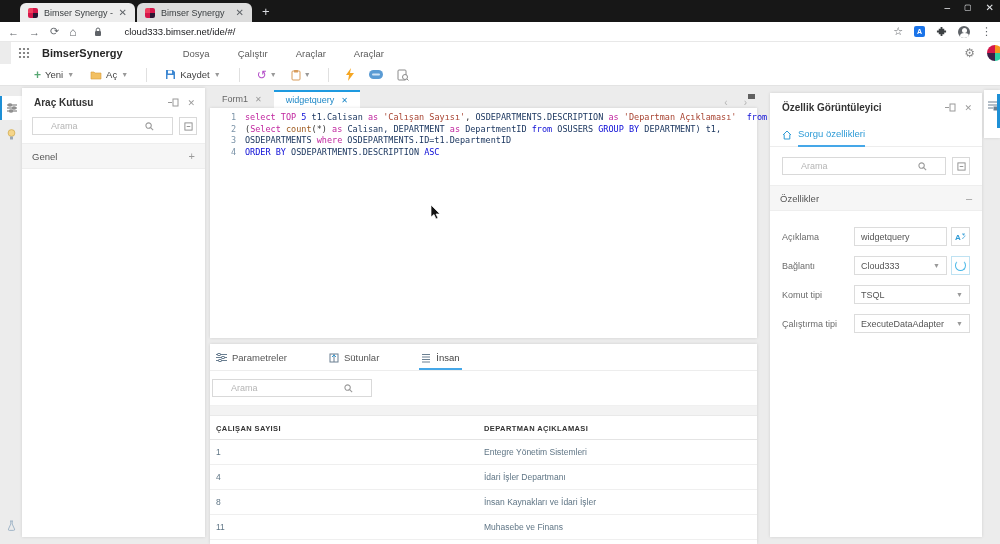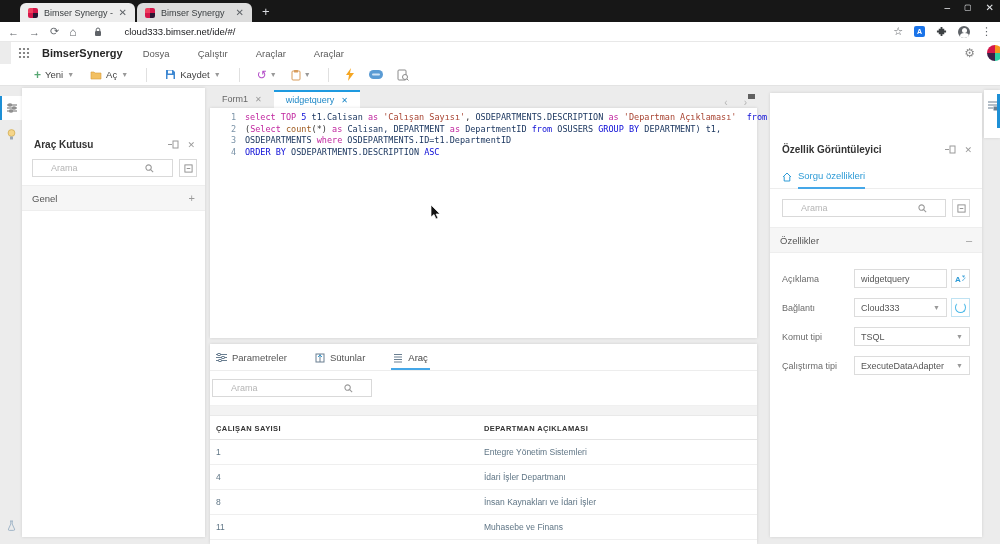--- a/index.html
+++ b/index.html
@@ -25,21 +25,21 @@
   .chromeright { margin-left:auto; display:flex; align-items:center; gap:11px; }
   .avatar { width:12px; height:12px; border-radius:50%; background:#5f6368; position:relative; overflow:hidden; }
   .avatar:before { content:""; position:absolute; left:3.5px; top:2px; width:5px; height:5px; border-radius:50%; background:#fff; }
   .avatar:after { content:""; position:absolute; left:1.5px; top:7.5px; width:9px; height:6px; border-radius:50%; background:#fff; }
   .translate-ico { width:11px; height:11px; background:#1a73e8; border-radius:2px; color:#fff; font-size:7px; font-weight:bold; display:flex; align-items:center; justify-content:center; }
 
   
   .appheader { left:11px; top:42px; width:1000px; height:22px; background:#fff; display:flex; align-items:center; }
   .waffle { margin-left:7px; }
   .brand { font-size:11px; font-weight:bold; color:#262626; margin-left:12px; }
-  .menus { display:flex; gap:28px; margin-left:20px; font-size:9.5px; color:#5a5a5a; }
+  .menus { display:flex; gap:28px; margin-left:60px; font-size:9.5px; color:#5a5a5a; }
   .headright { margin-left:auto; display:flex; align-items:center; gap:12px; margin-right:8px; }
   .gear { color:#8a8a8a; font-size:12px; }
   .applogo { width:16px; height:16px; border-radius:50%; background:conic-gradient(#f7941e 0 25%, #2bcfa4 25% 50%, #3a1f47 50% 75%, #d5164a 75%); }
 
   
   .toolbar { left:0; top:64px; width:1000px; height:22px; background:#fff; border-bottom:1px solid #e3e3e3; display:flex; align-items:center; padding-left:28px; gap:4px; }
   .tbtn { display:flex; align-items:center; gap:4px; font-size:9.5px; color:#444; padding:2px 6px; }
   .chev { font-size:7px; color:#999; }
   .tsep { width:1px; height:14px; background:#e0e0e0; margin:0 8px; }
   .plus-g { color:#57a773; font-size:12px; font-weight:bold; }
@@ -51,21 +51,21 @@
   
   .rail-left { left:0; top:86px; width:22px; height:458px; background:#ececec; }
   .rail-item-active { position:absolute; left:0; top:10px; width:22px; height:24px; background:#fff; border-left:2px solid #1e90d6; display:flex; align-items:center; justify-content:center; }
   .rail-item { position:absolute; left:0; width:22px; height:22px; display:flex; align-items:center; justify-content:center; }
 
   
   .card { background:#fff; box-shadow:0 0 3px rgba(0,0,0,.12); }
 
   
   .panel-left { left:22px; top:88px; width:183px; height:449px; }
-  .panel-title-row { display:flex; align-items:center; padding:9px 10px 7px 12px;margin-top:42px; }
+  .panel-title-row { display:flex; align-items:center; padding:9px 10px 7px 12px; }
   .panel-title { font-size:10px; font-weight:bold; color:#333; flex:1; }
   .panel-ctl { display:flex; gap:8px; color:#9a9a9a; font-size:9px; align-items:center; }
   .search-row { display:flex; align-items:center; gap:6px; padding:2px 8px 8px 10px; }
   .searchbox { flex:1; border:1px solid #d9d9d9; height:18px; display:flex; align-items:center; padding:0 18px; background:#fff; }
   .searchbox .ph { flex:1; font-size:9px; color:#b5b5b5; }
   .sq-btn { width:18px; height:18px; border:1px solid #d9d9d9; display:flex; align-items:center; justify-content:center; background:#fff; }
   .section-row { background:#f6f6f6; display:flex; align-items:center; padding:6px 10px; border-top:1px solid #eee; border-bottom:1px solid #eee; }
   .section-label { flex:1; font-size:9.5px; color:#555; }
   .section-ctl { color:#9a9a9a; font-size:11px; }
 
@@ -86,21 +86,21 @@
   .tok-b { color:#0b0bd6; } 
   .tok-i { color:#16325c; } 
   .tok-s { color:#a84432; } 
   .tok-f { color:#9e5b20; } 
   .tok-n { color:#0b0bd6; } 
   .tok-p { color:#333333; } 
   .edit-scrollthumb { position:absolute; right:2px; top:-15px; width:7px; height:5px; background:#606060; }
 
   
   .bottom-card { left:210px; top:344px; width:547px; height:200px; background:#fff; box-shadow:0 0 3px rgba(0,0,0,.12); }
-  .btabs { display:flex; align-items:center; gap:28px; padding:8px 0 0 6px; border-bottom:1px solid #ededed; }
+  .btabs { display:flex; align-items:center; gap:42px; padding:8px 0 0 6px; border-bottom:1px solid #ededed; }
   .btab2 { display:flex; align-items:center; gap:5px; font-size:9.5px; color:#555; padding-bottom:7px; position:relative; }
   .btab2.active { color:#444; }
   .btab2.active:after { content:""; position:absolute; left:-2px; right:-2px; bottom:0; height:2px; background:#45a7e8; }
   .bsearch-row { padding:8px 0 8px 2px; border-bottom:1px solid #f0f0f0; }
   .bsearch-row .searchbox { width:160px; flex:none; }
   .gap-band { height:10px; background:#f3f3f3; border-bottom:1px solid #e9e9e9; }
   .rtable { width:100%; border-collapse:collapse; }
   .rtable th { text-align:left; font-size:7.5px; letter-spacing:.4px; color:#333; padding:8px 0 6px 6px; border-bottom:1px solid #e4e4e4; }
   .rtable td { font-size:8.5px; color:#5f7585; padding:7px 0 7px 6px; border-bottom:1px solid #efefef; }
   .col-narrow { width:268px; }
@@ -367,21 +367,21 @@
     </div>
     <div class="btab2 active">
       <svg width="10" height="10" viewBox="0 0 10 10">
           <g stroke="#6a7f91" stroke-width="1">
             <line x1="1" y1="1.5" x2="9" y2="1.5"></line>
             <line x1="1" y1="4" x2="9" y2="4"></line>
             <line x1="1" y1="6.5" x2="9" y2="6.5"></line>
             <line x1="1" y1="9" x2="9" y2="9"></line>
           </g>
         </svg>
-      <span>Araç</span>
+      <span>İnsan</span>
     </div>
   </div>
   <div class="bsearch-row search-row">
     <div class="searchbox">
       <span class="ph">Arama</span>
       <svg width="9" height="9" viewBox="0 0 10 10">
           <circle cx="4" cy="4" r="3" fill="none" stroke="#9a9a9a" stroke-width="1.2"></circle>
           <line x1="6.3" y1="6.3" x2="9" y2="9" stroke="#9a9a9a" stroke-width="1.2"></line>
         </svg>
     </div>

